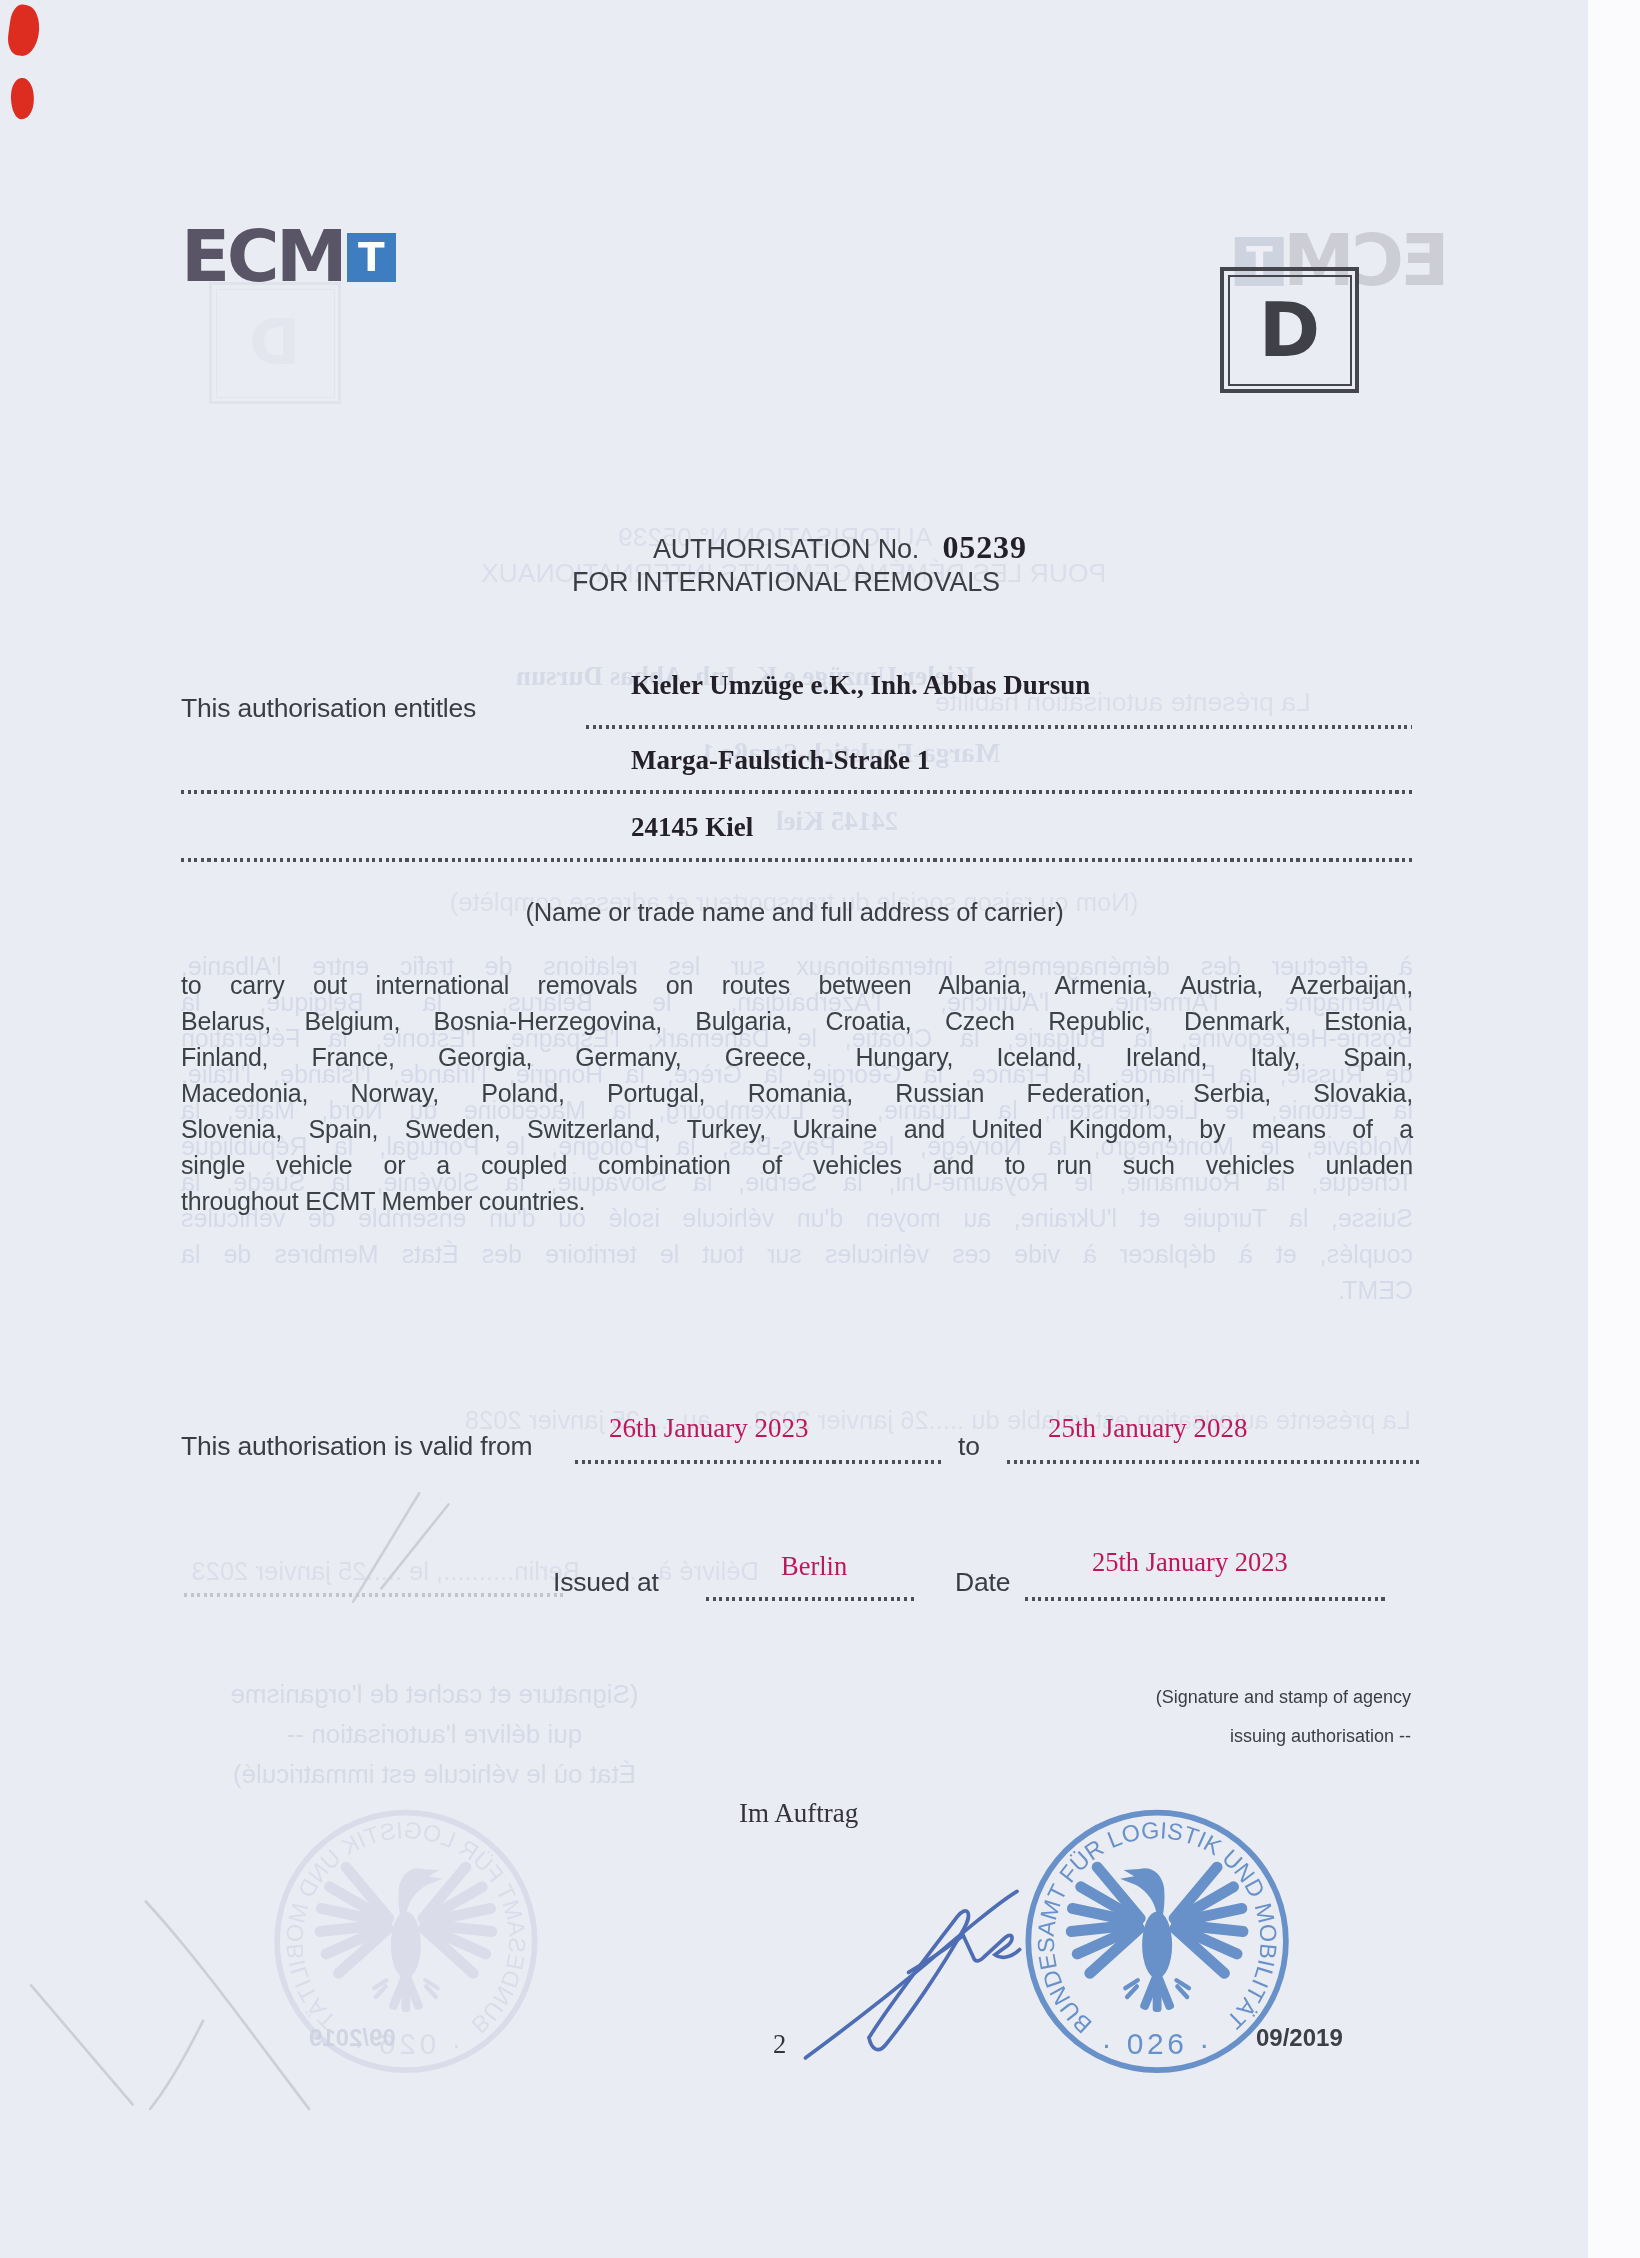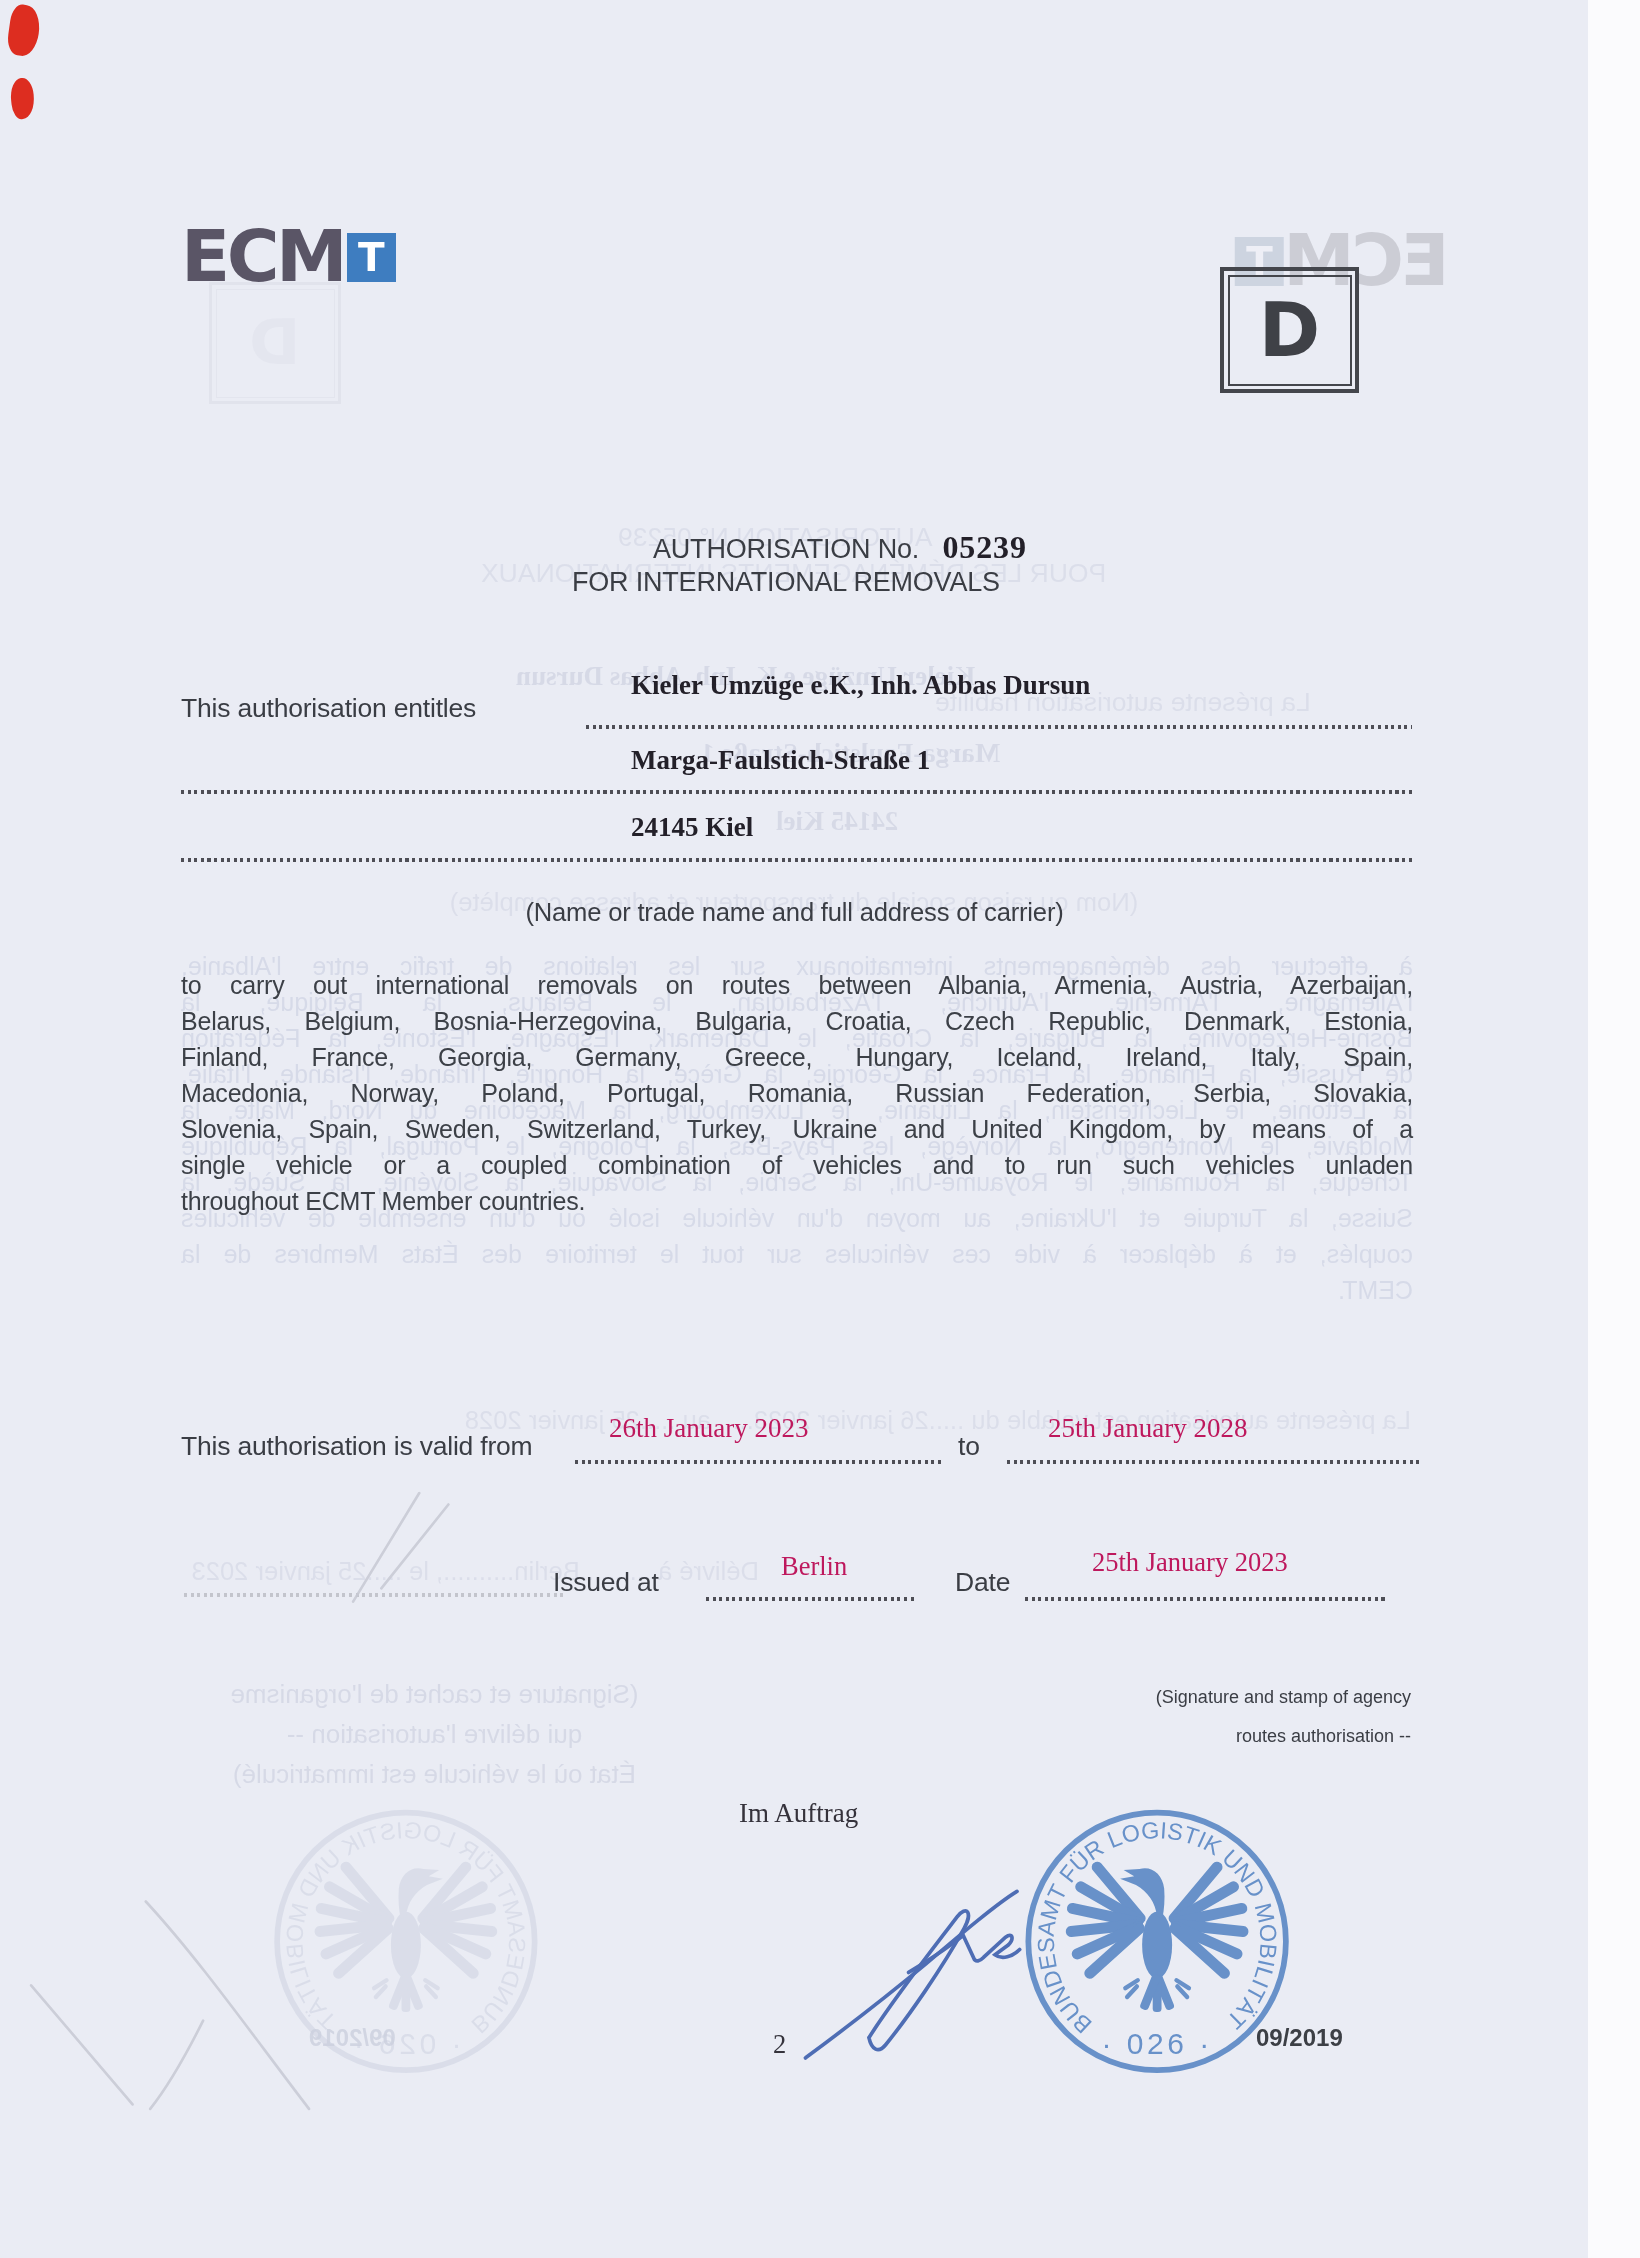--- a/index.html
+++ b/index.html
@@ -148,21 +148,21 @@
   <div class="abs dotline" style="left:1025px;top:1597px;width:363px;"></div>
 
   <div class="abs ghost ghost-soft ghost-signote" style="left:181px;top:1674px;">
     <div>(Signature et cachet de l'organisme</div>
     <div>qui délivre l'autorisation --</div>
     <div>État où le véhicule est immatriculé)</div>
   </div>
 
   <div class="abs signote" style="left:882px;top:1678px;">
     <div>(Signature and stamp of agency</div>
-    <div>routes authorisation --</div>
+    <div>issuing authorisation --</div>
   </div>
 
   <div class="abs serif" style="left:739px;top:1798px;font-size:27px;color:#35323b;">Im Auftrag</div>
 
   <svg class="abs" style="left:0;top:1456px;" width="618" height="794" viewBox="0 0 700 900">
     <g fill="none" stroke="#c7c9d4" stroke-width="3" stroke-linecap="round" opacity="0.85">
       <path d="M 400,165 L 475,42"></path>
       <path d="M 432,150 L 508,55"></path>
       <path d="M 35,600 L 150,735"></path>
       <path d="M 165,505 C 225,570 285,655 350,740"></path>

